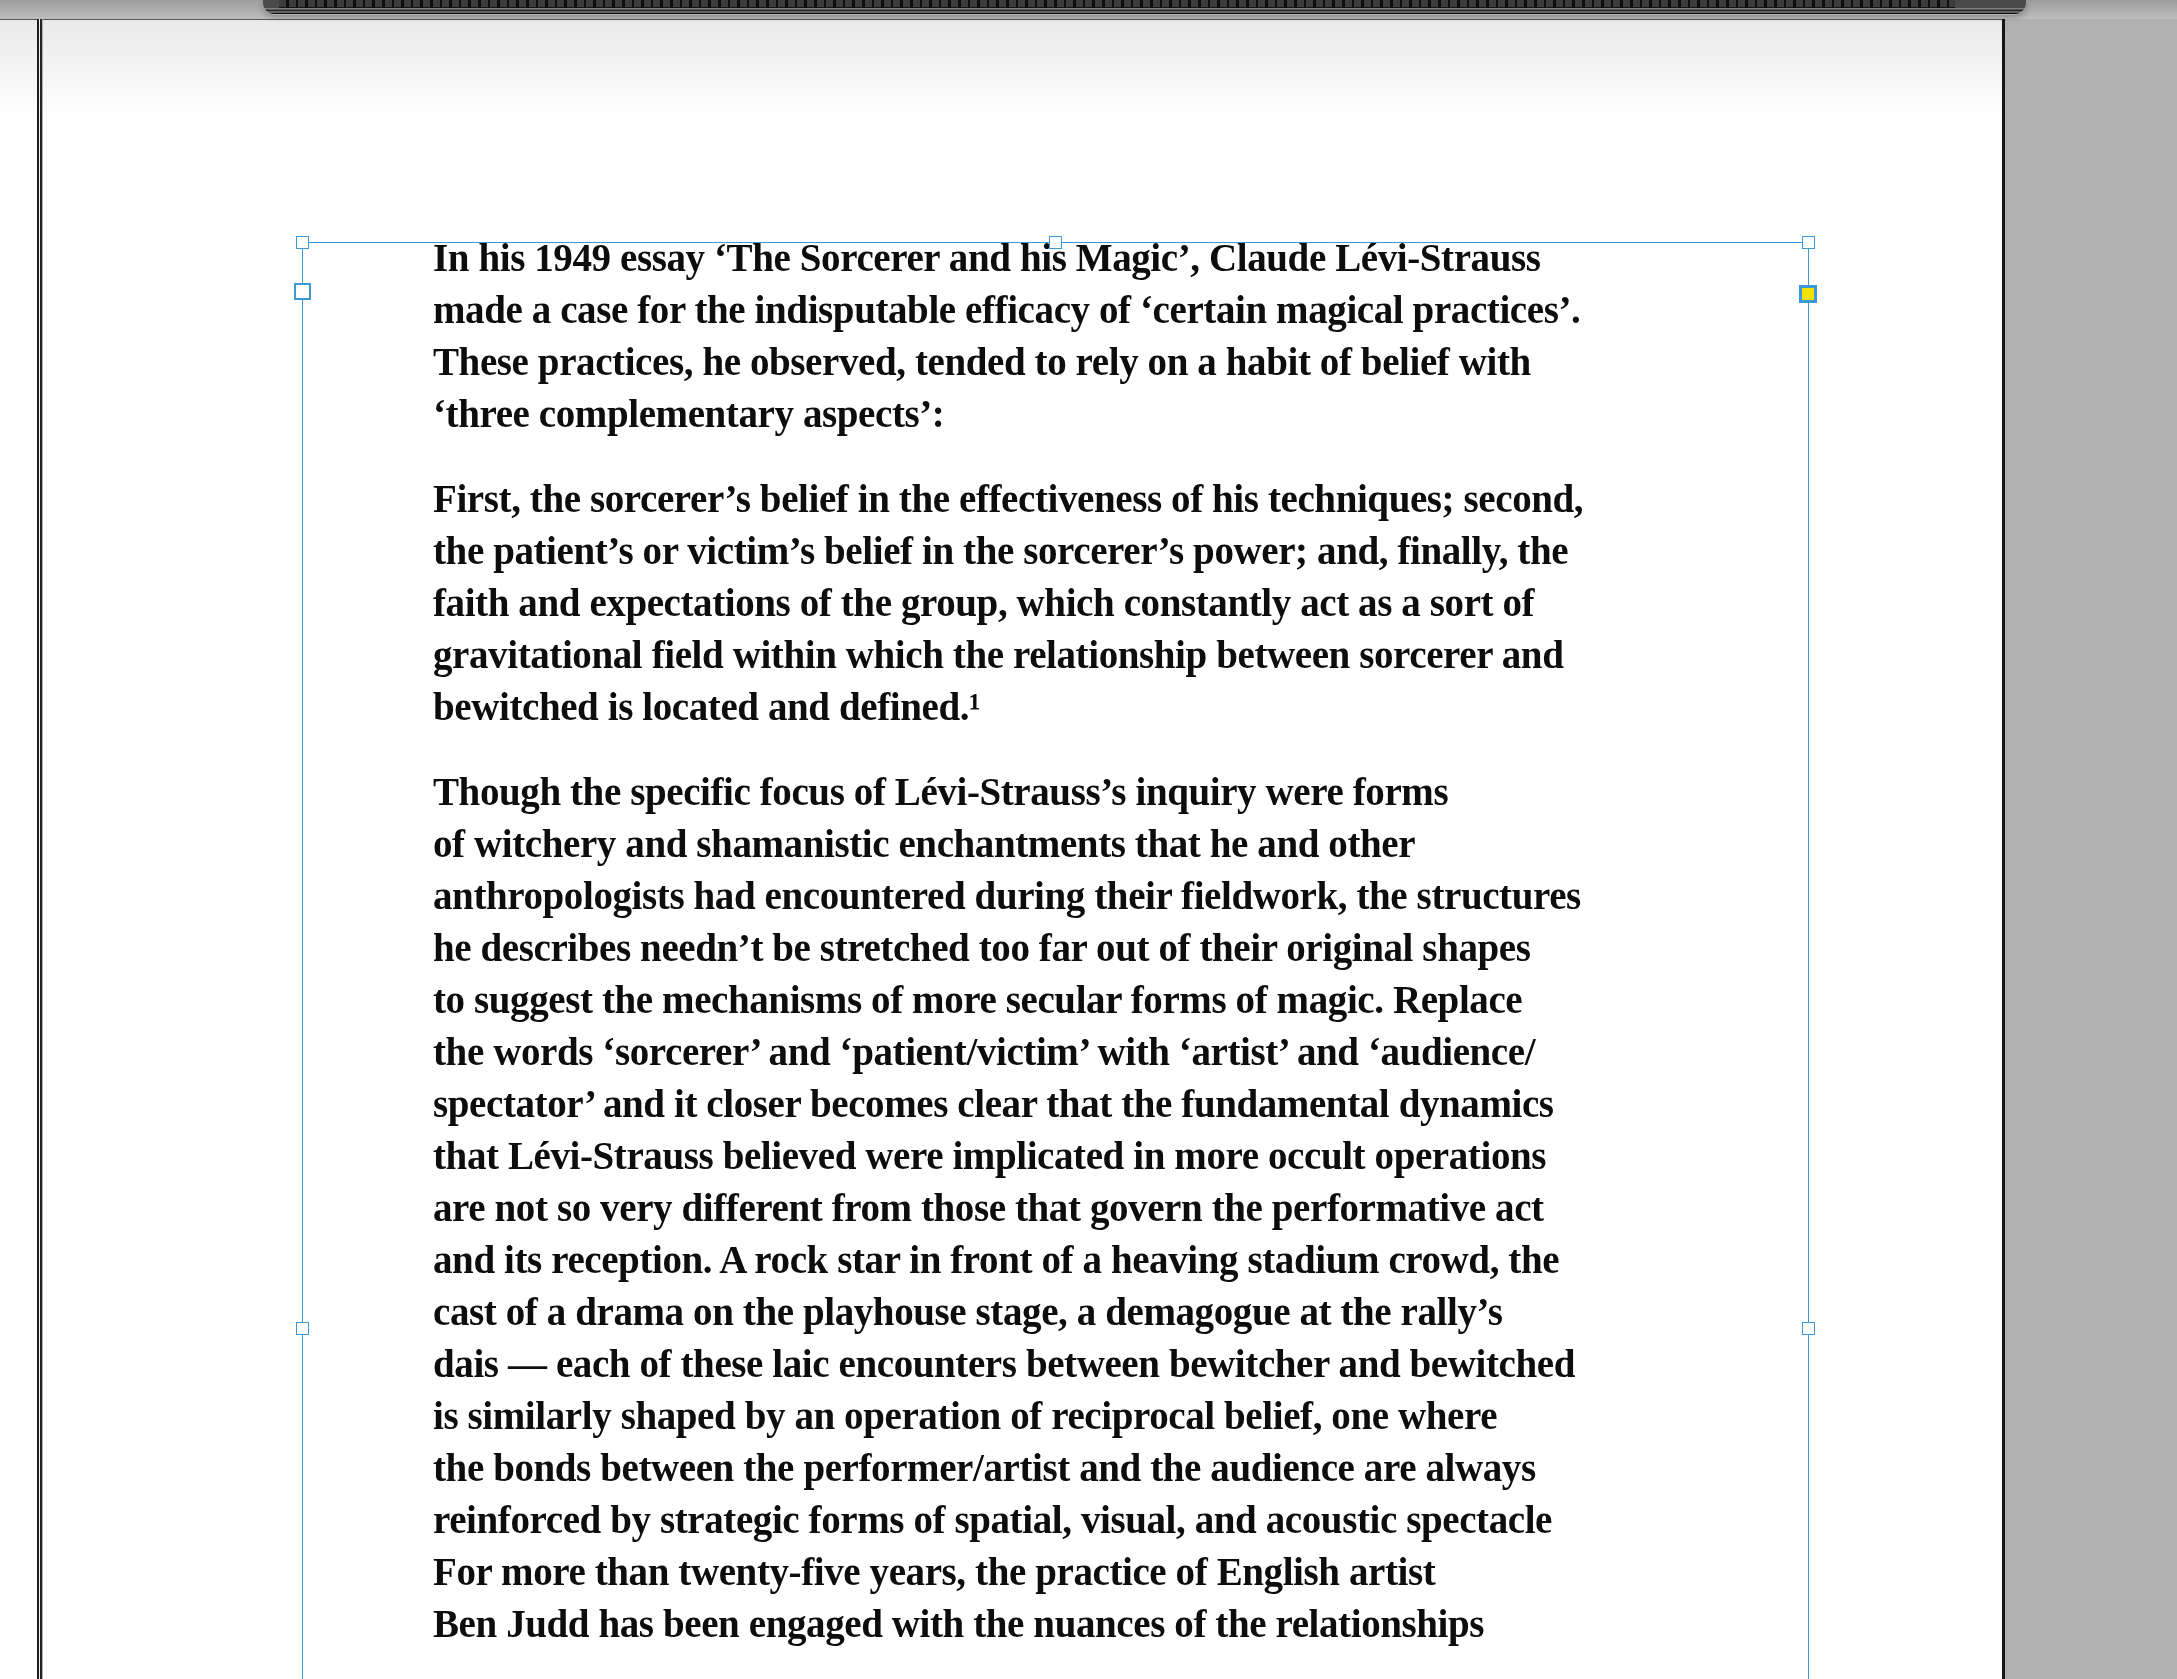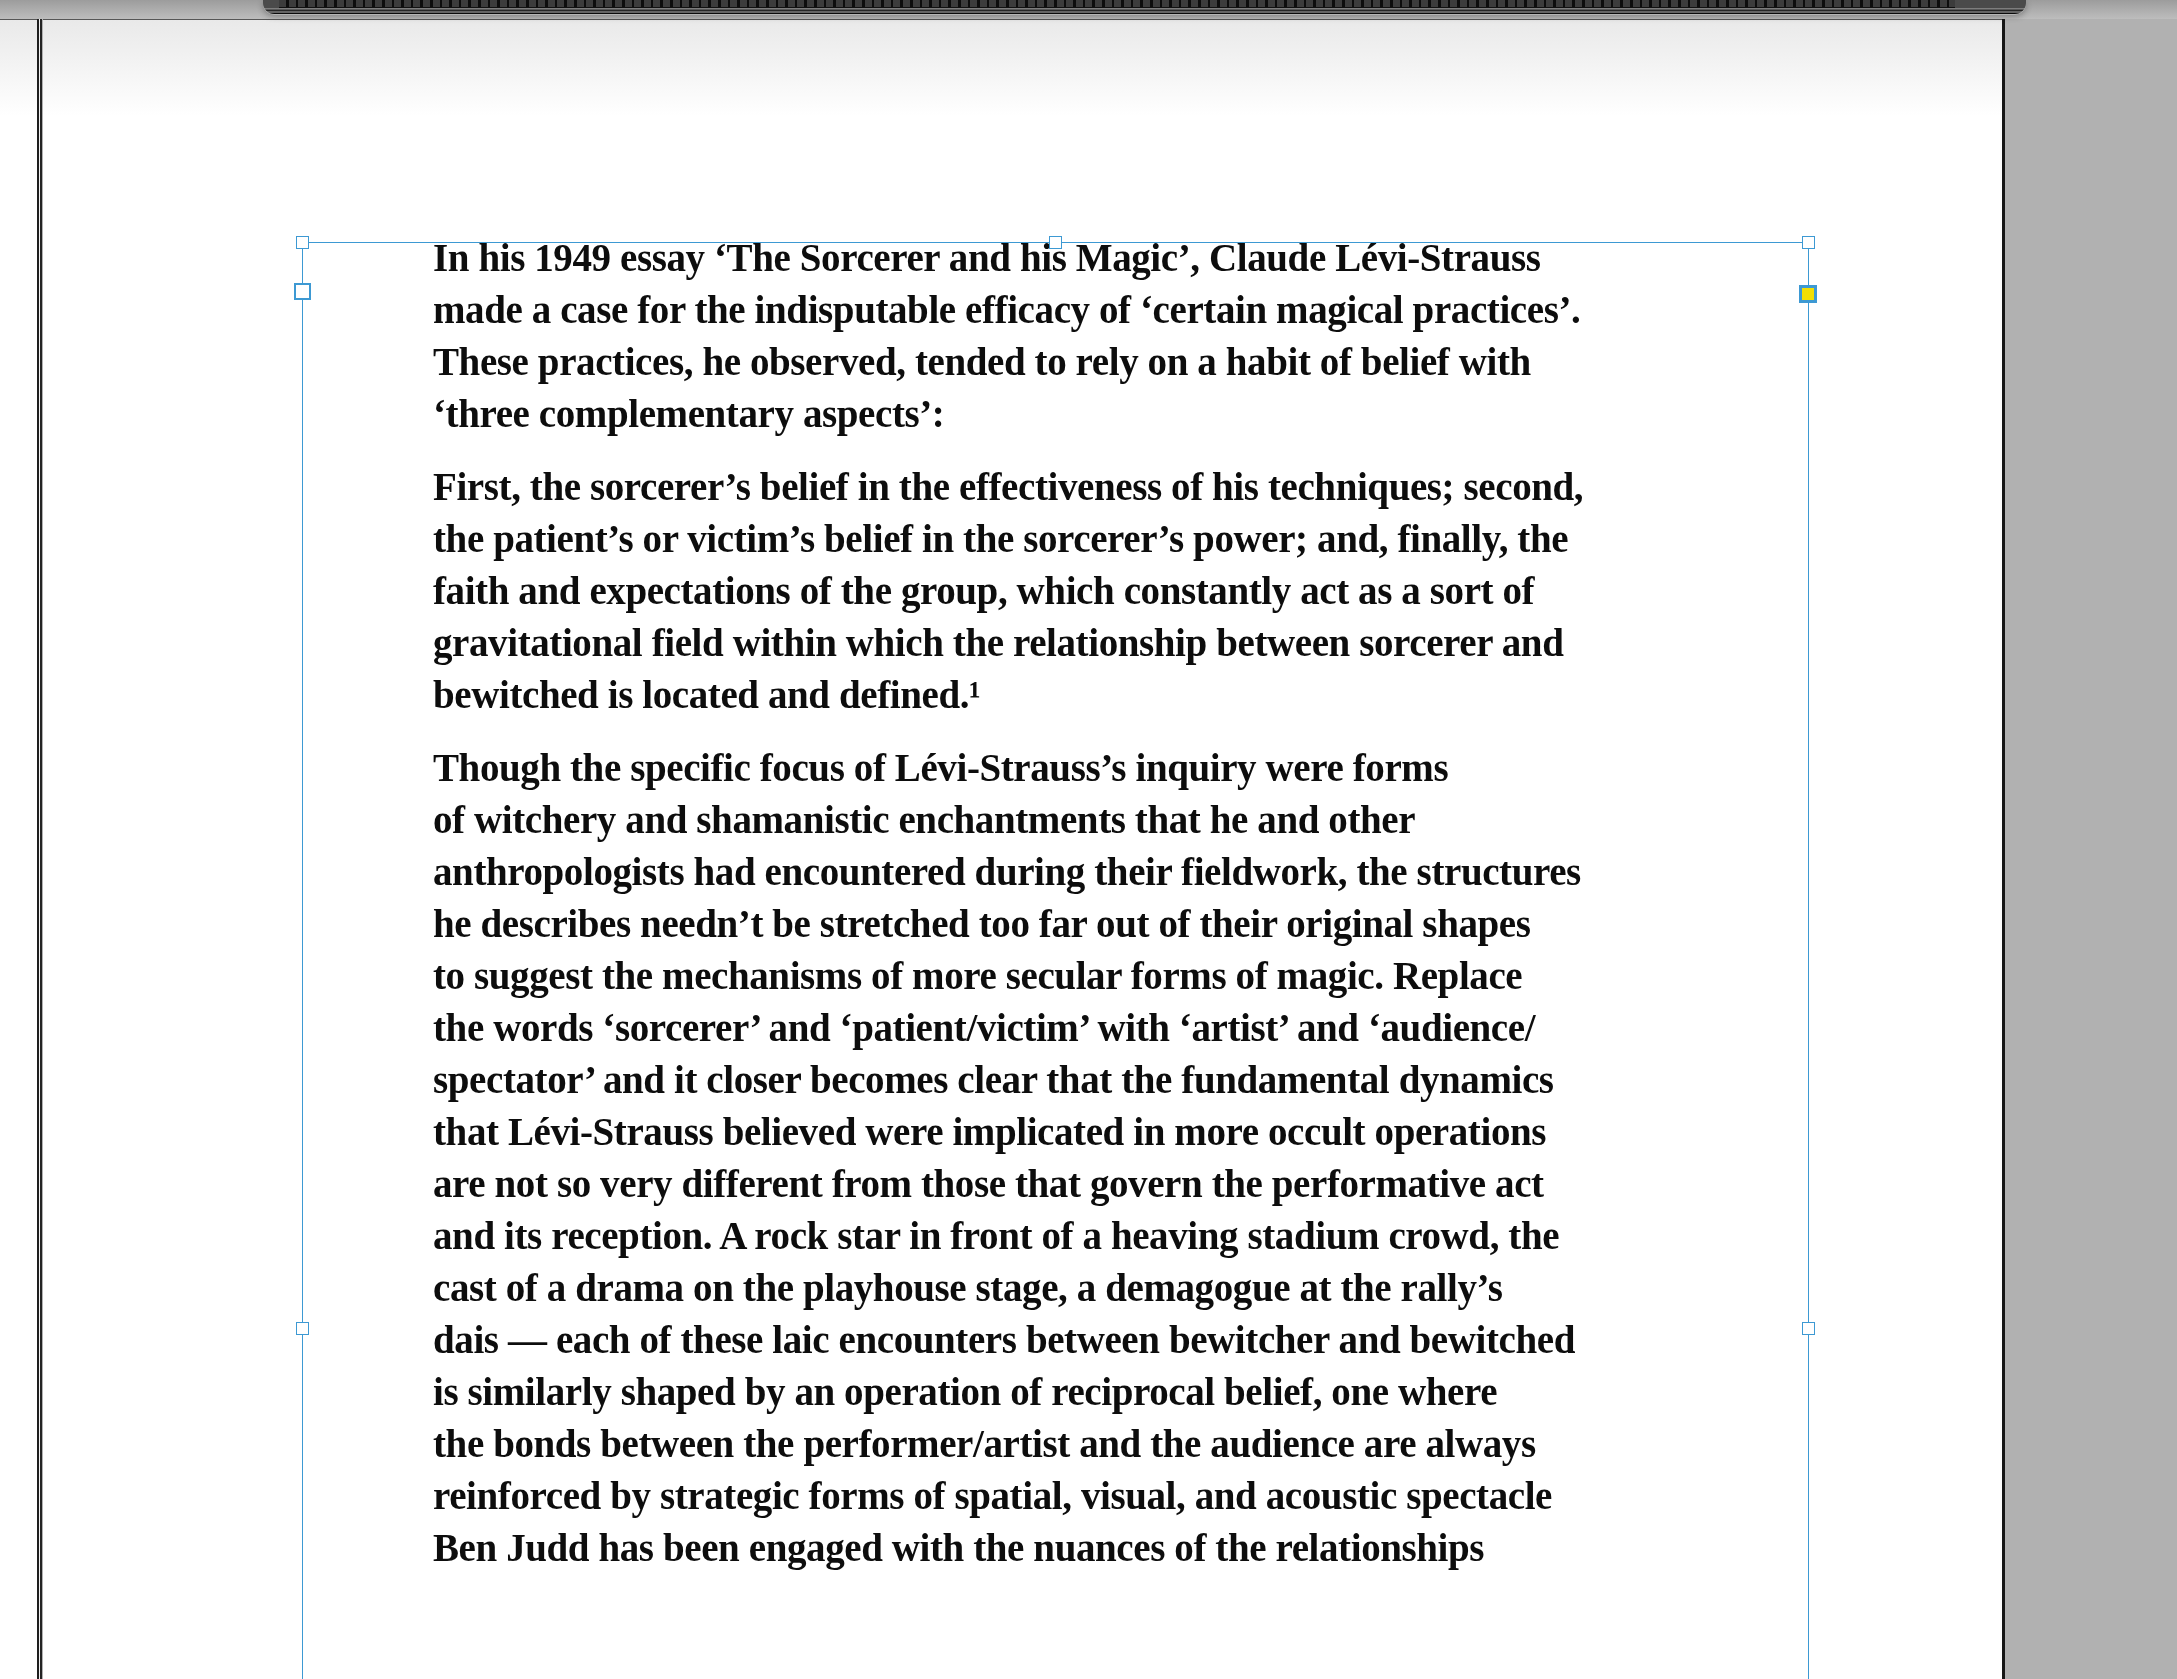--- a/index.html
+++ b/index.html
@@ -44,21 +44,21 @@
 
   
   .handle{position:absolute;width:13px;height:13px;background:#fff;
     border:1.7px solid var(--accent);z-index:12;}
   .handle.inport{width:17.4px;height:17.4px;border-width:2.2px;}
   .handle.corner-widget{width:18px;height:18px;border:3.5px solid var(--accent);background:var(--corner-yellow);}
 
   
   .text-content{position:absolute;left:433px;top:232px;z-index:4;color:var(--ink);
     font-size:39px;line-height:52px;letter-spacing:-0.4px;}
-  .para.spaced{margin-top:21px;}
+  .para.spaced{margin-top:33px;}
   .line{white-space:nowrap;height:52px;font-weight:bold;}
 </style>
 </head>
 <body>
 
 <div class="top-band"></div>
 
 <div class="page left"></div>
 <div class="spine"></div>
 <div class="page right"></div>
@@ -103,16 +103,17 @@
       <div class="line">that Lévi-Strauss believed were implicated in more occult operations</div>
       <div class="line">are not so very different from those that govern the performative act</div>
       <div class="line">and its reception. A rock star in front of a heaving stadium crowd, the</div>
       <div class="line">cast of a drama on the playhouse stage, a demagogue at the rally’s</div>
       <div class="line">dais — each of these laic encounters between bewitcher and bewitched</div>
       <div class="line">is similarly shaped by an operation of reciprocal belief, one where</div>
       <div class="line">the bonds between the performer/artist and the audience are always</div>
       <div class="line">reinforced by strategic forms of spatial, visual, and acoustic spectacle</div>
     </div>
     <div class="para">
+      <div class="line">For more than twenty-five years, the practice of English artist</div>
       <div class="line">Ben Judd has been engaged with the nuances of the relationships</div>
     </div>
   </div>
 
 
 </body></html>

